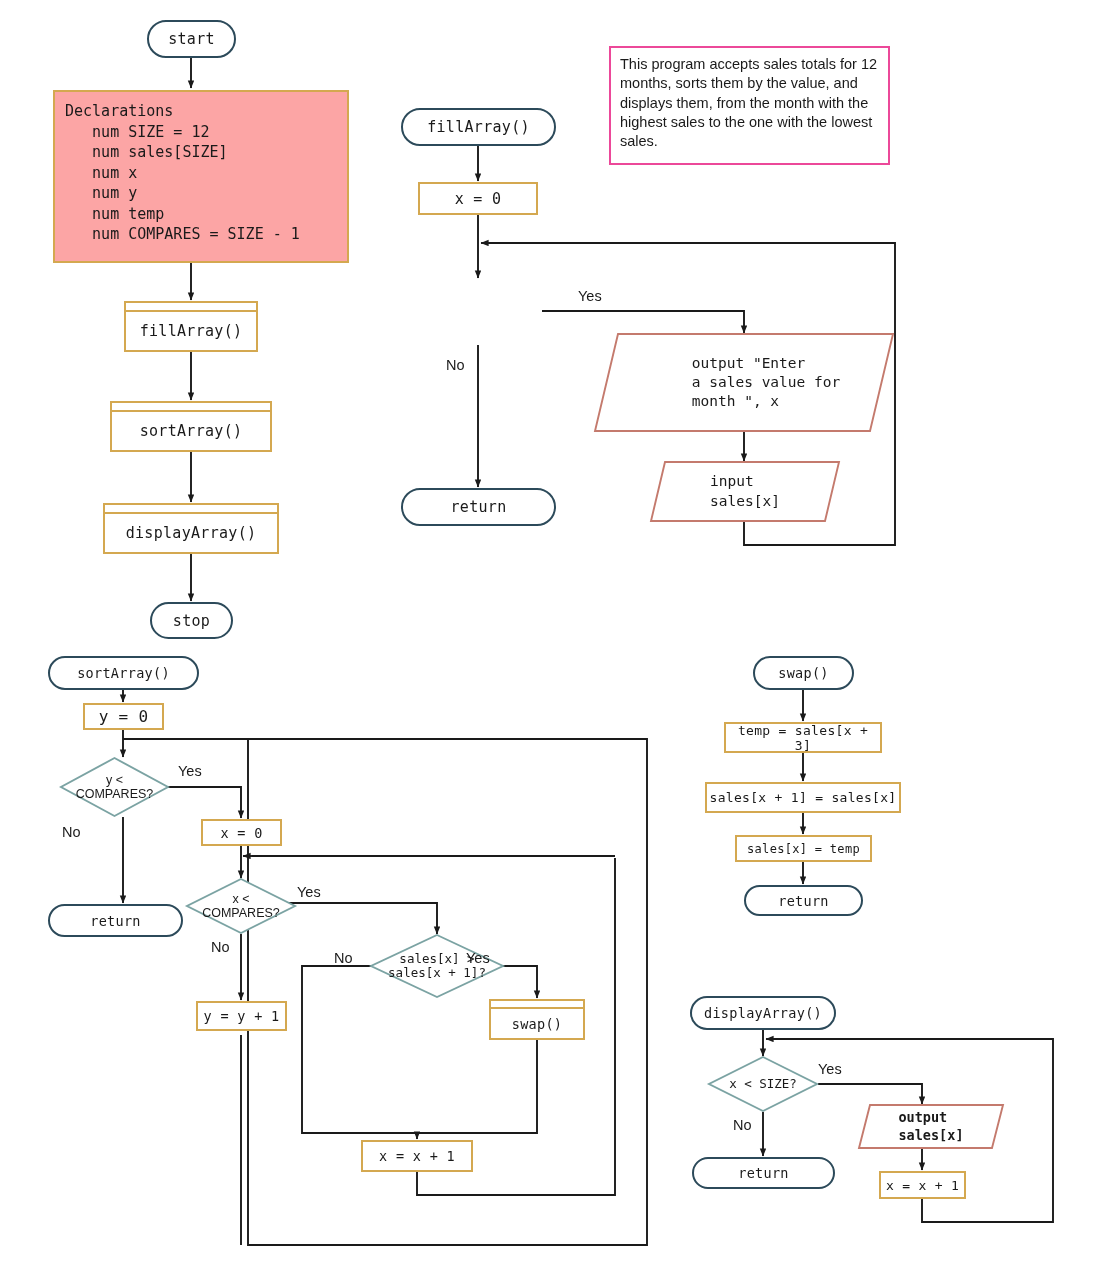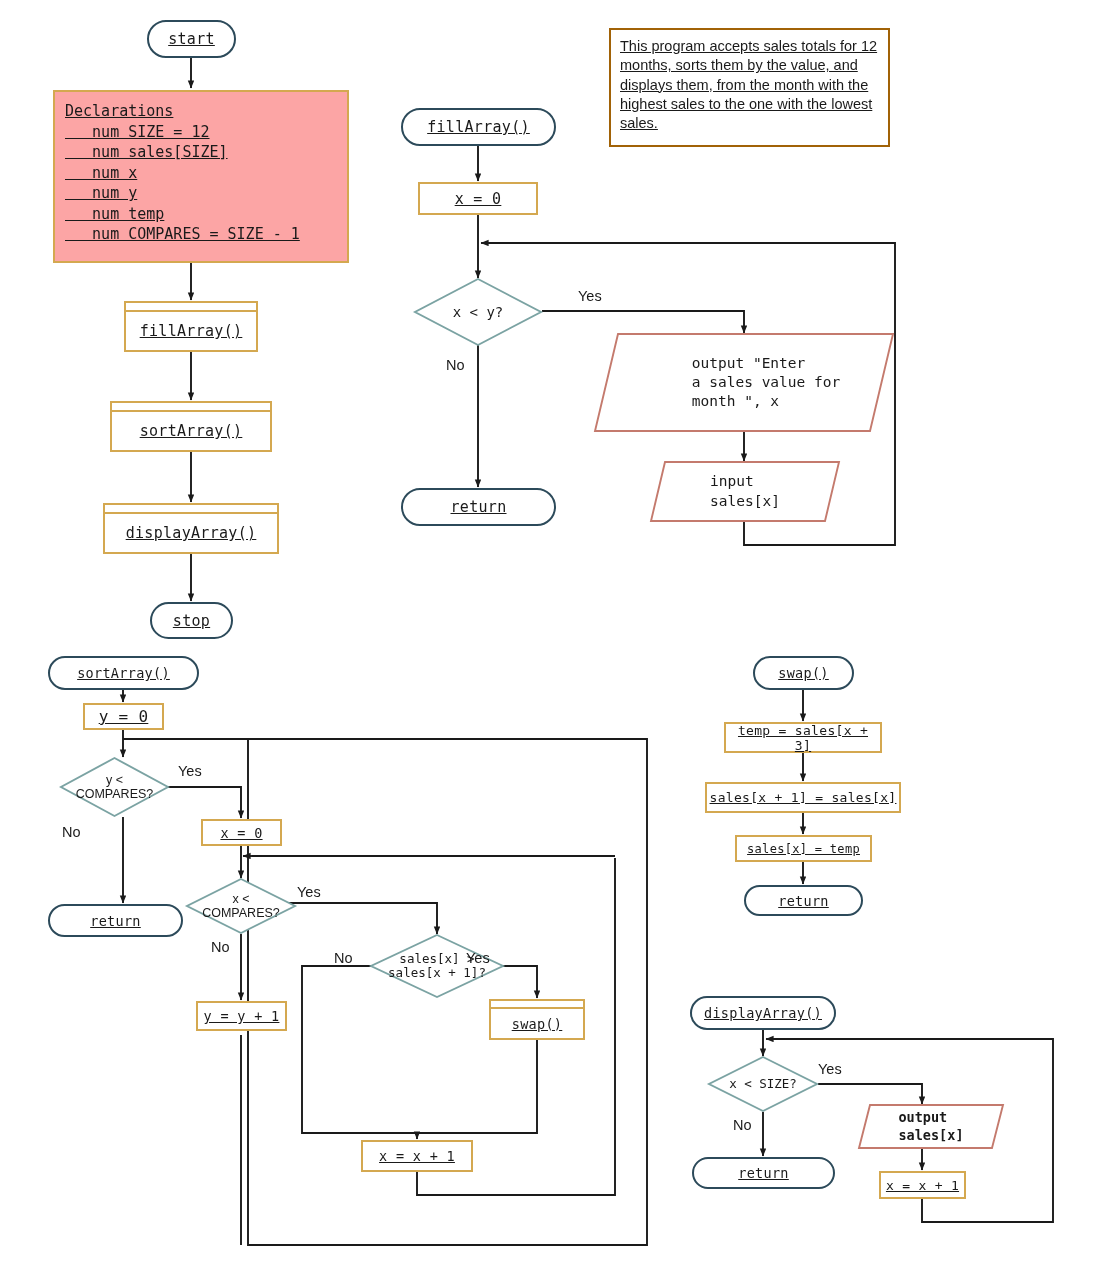--- a/index.html
+++ b/index.html
@@ -1,38 +1,38 @@
 <!DOCTYPE html>
 <html><head>
 <meta charset="utf-8">
 <style>
   html,body{margin:0;padding:0;background:#ffffff;}
   #canvas{position:relative;width:1100px;height:1282px;background:#ffffff;
           font-family:"DejaVu Sans Mono",monospace;overflow:hidden;}
   .node{position:absolute;box-sizing:border-box;display:flex;align-items:center;
-        justify-content:center;text-align:center;color:#1a1a1a;text-decoration:underline;}
+        justify-content:center;text-align:center;color:#1a1a1a;}
   
   .terminal{border:2px solid #2c4a5a;border-radius:22px;background:#fff;
             font-size:15px;letter-spacing:.3px;}
   
   .process{border:2px solid #d4a850;background:#fff;font-size:15px;letter-spacing:.3px;}
   
   .modcall{border:2px solid #d4a850;background:#fff;font-size:15px;letter-spacing:.3px;
            flex-direction:column;justify-content:flex-start;}
   .modcall .bar{width:100%;height:7px;border-bottom:2px solid #d4a850;flex:none;}
   .modcall .mlabel{flex:1;display:flex;align-items:center;justify-content:center;width:100%;}
   
   .declbox{border:2px solid #d4a850;background:#fca5a5;font-size:15px;
            align-items:flex-start;justify-content:flex-start;text-align:left;
            padding:9px 10px;line-height:1.37;white-space:pre;}
   
-  .note{border:2px solid #a16207;background:#fff;
+  .note{border:2px solid #ec4899;background:#fff;
         font-family:"Liberation Sans",sans-serif;font-size:14.5px;line-height:1.33;
         color:#1a1a1a;text-align:left;align-items:flex-start;justify-content:flex-start;
-        padding:7px 9px;}
+        padding:7px 9px;margin-top:18px;}
   
   .diamond{position:absolute;}
   .diamond svg{position:absolute;left:0;top:0;overflow:visible;}
   .dtext{position:absolute;left:0;top:0;width:100%;height:100%;display:flex;
          align-items:center;justify-content:center;text-align:center;
          font-size:14px;line-height:1.15;color:#1a1a1a;white-space:pre;}
   .dtext.small{font-size:12.5px;}
   
   .para{position:absolute;}
   .para svg{position:absolute;left:0;top:0;overflow:visible;}
@@ -155,26 +155,20 @@
   </div>
 
   <div class="node terminal" style="left:150px;top:602px;width:83px;height:37px;">stop</div>
 
   <div class="node note" style="left:609px;top:28px;width:281px;height:119px;">This program accepts sales totals for 12 months, sorts them by the value, and displays them, from the month with the highest sales to the one with the lowest sales.</div>
 
   <div class="node terminal" style="left:401px;top:108px;width:155px;height:38px;">fillArray()</div>
 
   <div class="node process" style="left:418px;top:182px;width:120px;height:33px;">x = 0</div>
 
-  <div class="diamond" style="left:414px;top:278px;width:128px;height:68px;">
-    <svg width="128" height="68" viewBox="0 0 128 68">
-      <polygon points="64,1 127,34 64,67 1,34" fill="#fff" stroke="#7ba3a3" stroke-width="1.9"></polygon>
-    </svg>
-    <div class="dtext">x &lt; y?</div>
-  </div>
   <div class="elabel" style="left:578px;top:288px;">Yes</div>
   <div class="elabel" style="left:446px;top:357px;">No</div>
 
   <div class="para" style="left:594px;top:333px;width:300px;height:99px;">
     <svg width="300" height="99" viewBox="0 0 300 99">
       <polygon points="24,1 299,1 276,98 1,98" fill="#fff" stroke="#c47a6d" stroke-width="1.9"></polygon>
     </svg>
     <div class="ptext" style="padding-left:22px;">output "Enter
 a sales value for
 month ", x</div>

